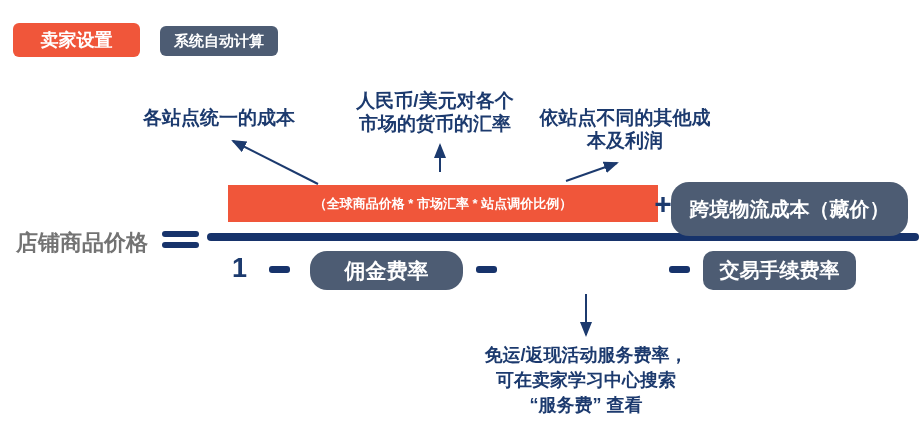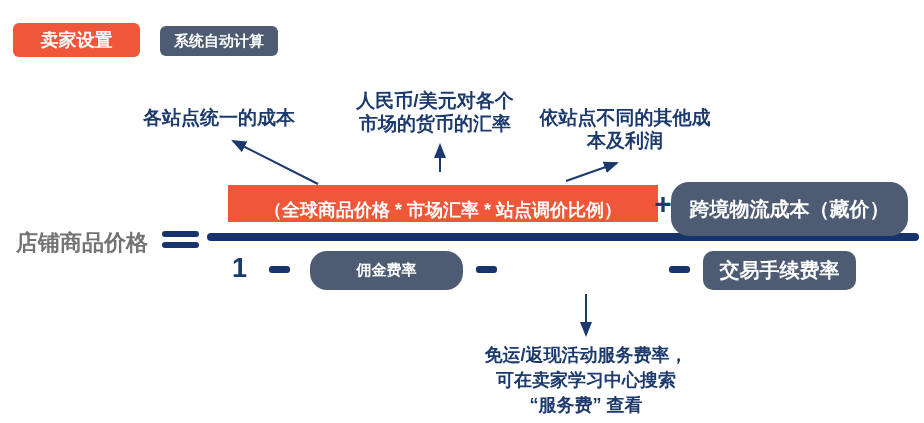--- a/index.html
+++ b/index.html
@@ -64,32 +64,32 @@
   </svg>
 
   <div class="frac-label" style="left:16px; top:228px;">店铺商品价格</div>
   <div>
     <div class="bar" style="left:162px; top:231px; width:37px; height:6px;"></div>
     <div class="bar" style="left:162px; top:242px; width:37px; height:6px;"></div>
   </div>
 
   <div class="bar" style="left:207px; top:233px; width:712px; height:8px; border-radius:4px;"></div>
 
-  <div class="pill orange" style="left:228px; top:185px; width:430px; height:37px; border-radius:0; font-size:18px;align-items:flex-end;">
+  <div class="pill orange" style="left:228px; top:185px; width:430px; height:37px; border-radius:0; font-size:13px;">
     <span>（全球商品价格 * 市场汇率 * 站点调价比例）</span>
   </div>
   <div class="abs navy" style="left:652px; top:187px; width:22px; font-size:30px; font-weight:bold; text-align:center;">+</div>
   <div class="pill slate" style="left:671px; top:182px; width:237px; height:54px; border-radius:18px; font-size:20px;">
     <span>跨境物流成本（藏价）</span>
   </div>
 
   <div class="abs navy" style="left:232px; top:253px; font-size:27px; font-weight:bold;">1</div>
   <div class="bar" style="left:269px; top:266px; width:21px; height:7px;"></div>
 
-  <div class="pill slate" style="left:310px; top:251px; width:153px; height:39px; border-radius:17px; font-size:15px;">
+  <div class="pill slate" style="left:310px; top:251px; width:153px; height:39px; border-radius:17px; font-size:21px;">
     <span>佣金费率</span>
   </div>
   <div class="bar" style="left:476px; top:266px; width:21px; height:7px;"></div>
 
   <div class="bar" style="left:669px; top:266px; width:21px; height:7px;"></div>
 
   <div class="pill slate" style="left:703px; top:251px; width:153px; height:39px; border-radius:10px; font-size:20px;">
     <span>交易手续费率</span>
   </div>
 

